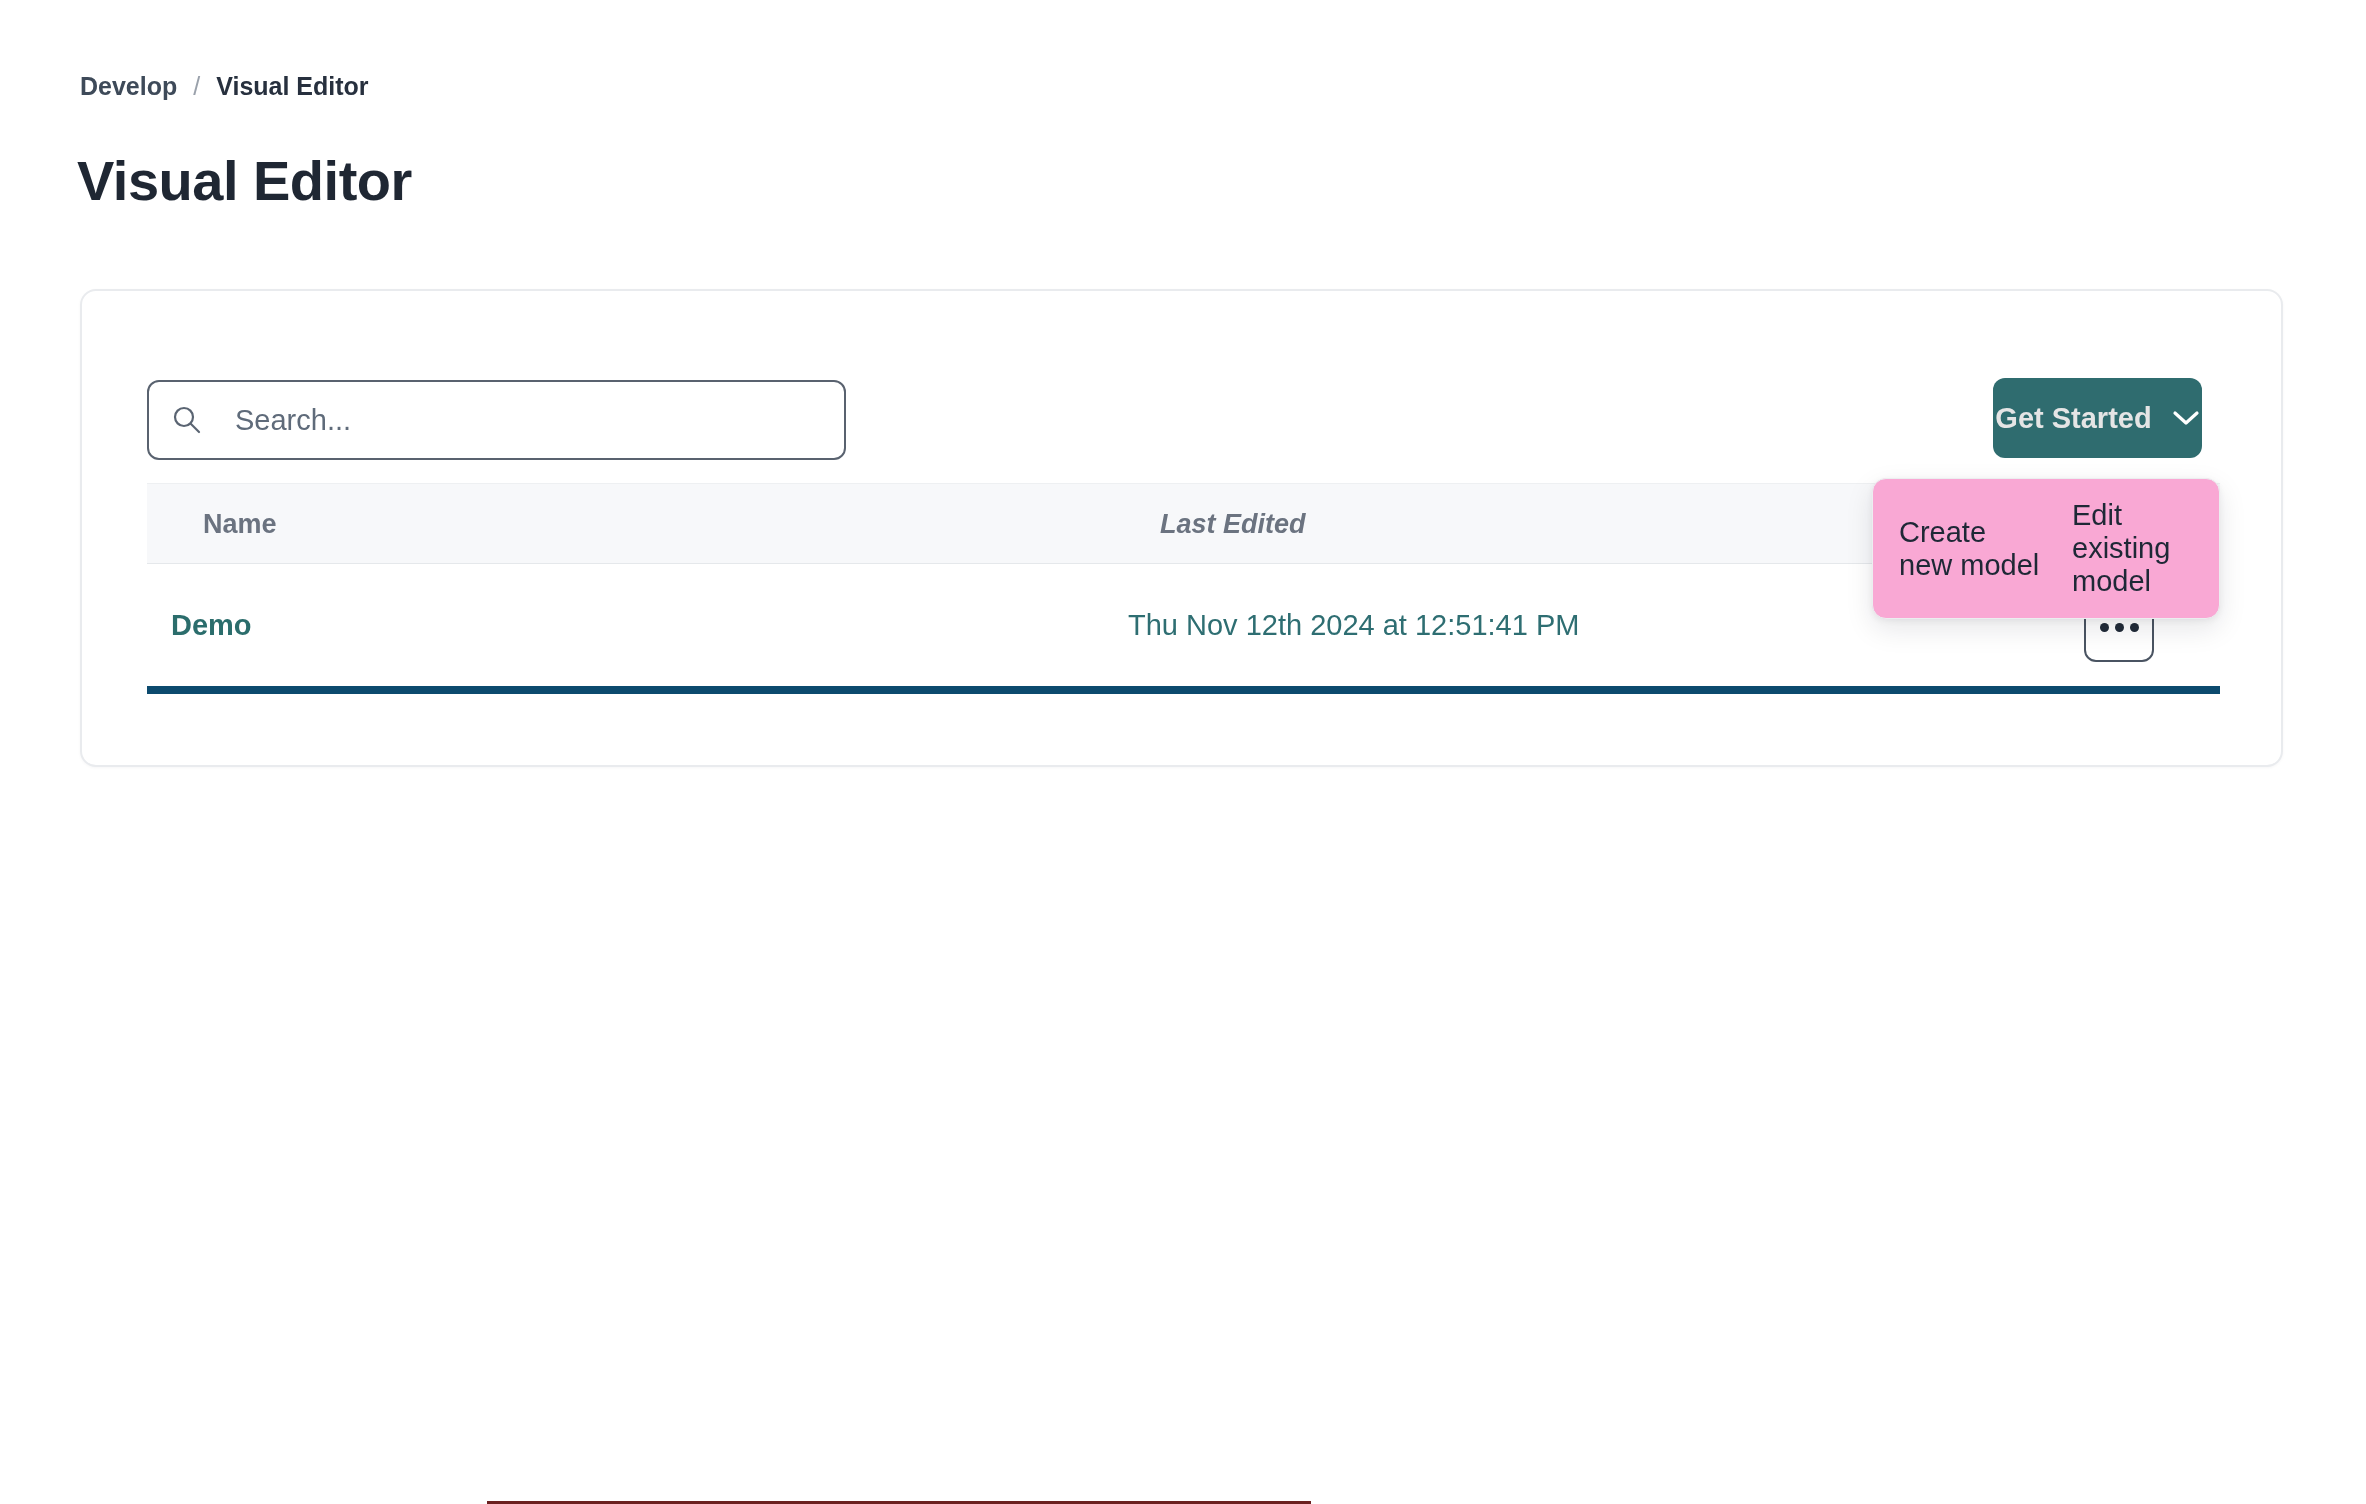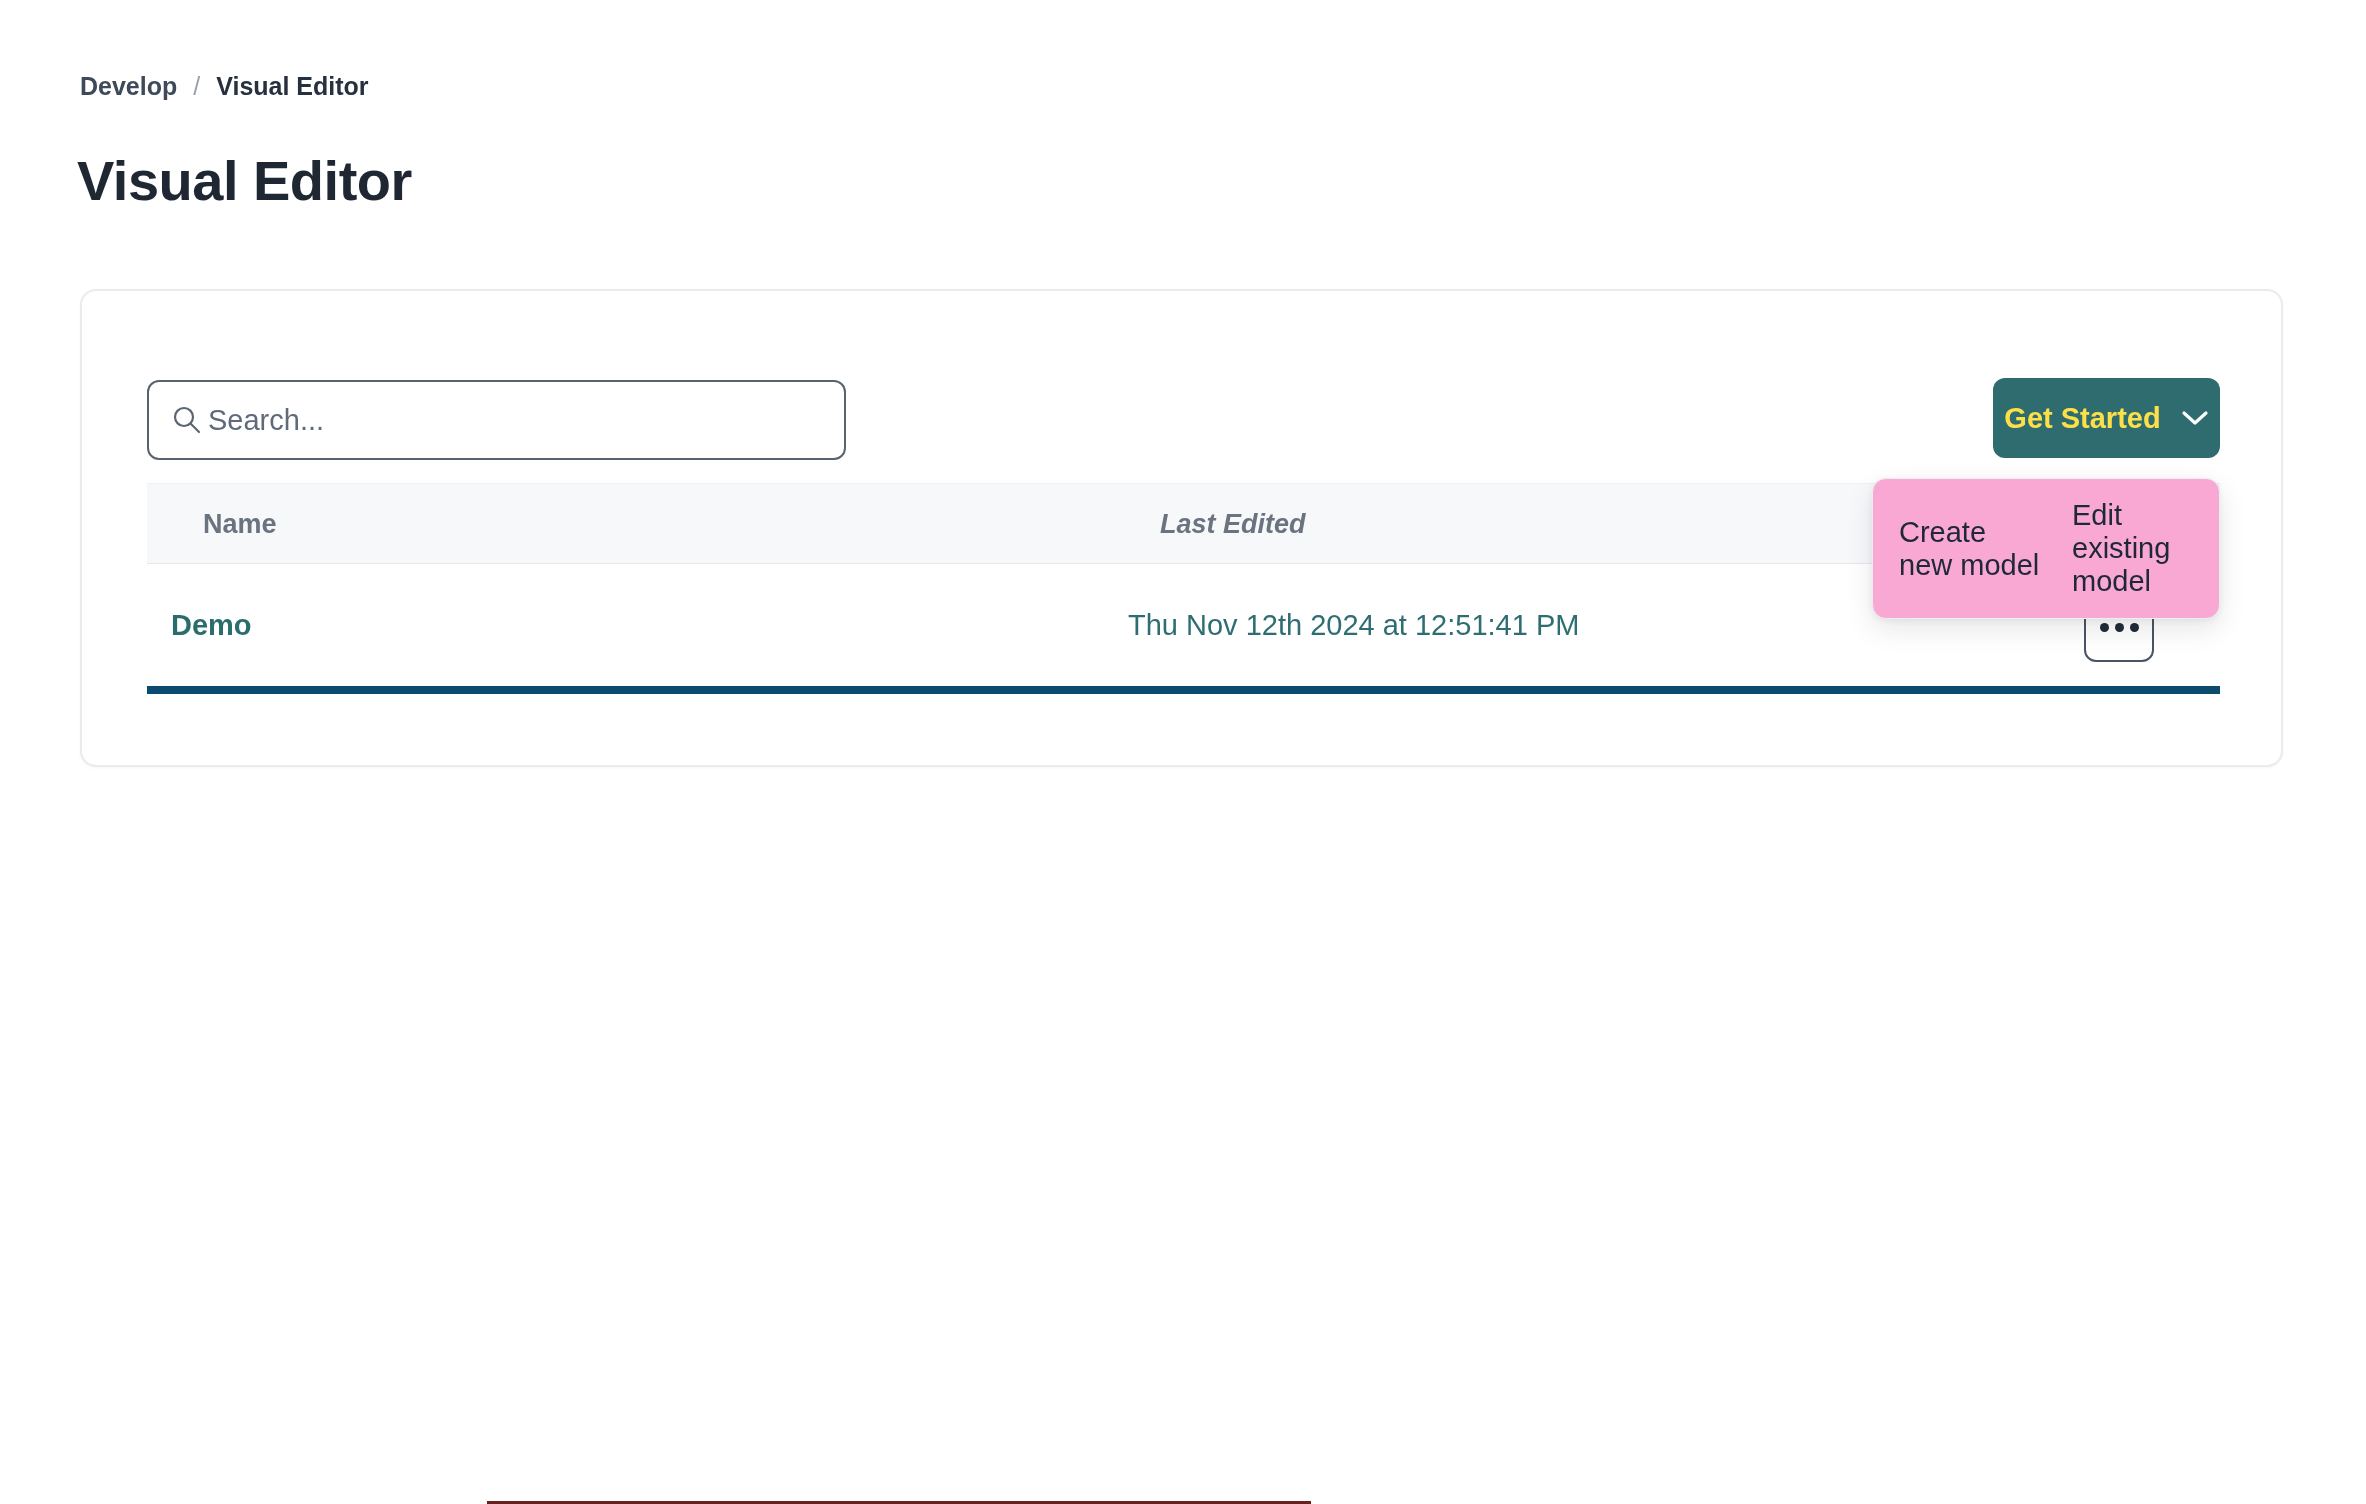--- a/index.html
+++ b/index.html
@@ -52,45 +52,45 @@
   .search-box {
     position: absolute;
     left: 147px; top: 380px;
     width: 699px; height: 80px;
     border: 2px solid #59626F;
     border-radius: 12px;
     background: #ffffff;
     display: flex;
     align-items: center;
     padding-left: 22px;
-    gap: 5px;
+    gap: 32px;
     z-index: 2;
   }
   .search-box svg { flex: 0 0 auto; }
   .search-input {
     border: none;
     outline: none;
     flex: 1;
     height: 100%;
     font-family: "Liberation Sans", sans-serif;
     font-size: 29px;
     color: #333b46;
     background: transparent;
   }
   .search-input::placeholder { color: #5F6B7A; opacity: 1; }
 
   
   .get-started-btn {
     position: absolute;
     left: 1993px; top: 378px;
-    width: 227px; height: 80px;
+    width: 209px; height: 80px;
     background: #2F6C6F;
     border: none;
     border-radius: 12px;
-    color: #fde047;
+    color: #e5e5e5;
     font-family: "Liberation Sans", sans-serif;
     font-size: 29px;
     font-weight: 700;
     display: flex;
     align-items: center;
     justify-content: center;
     gap: 20px;
     cursor: pointer;
     z-index: 2;
   }

